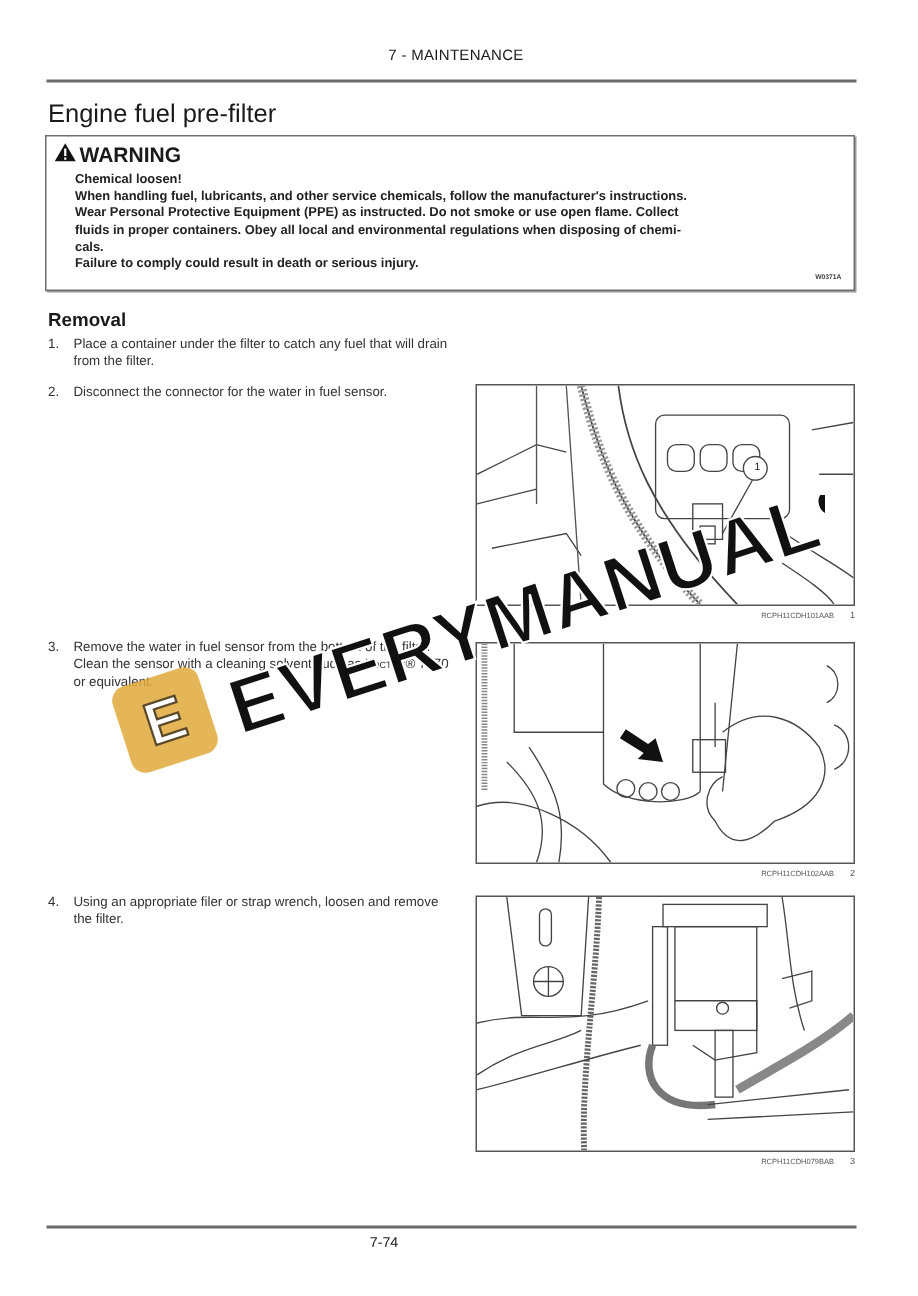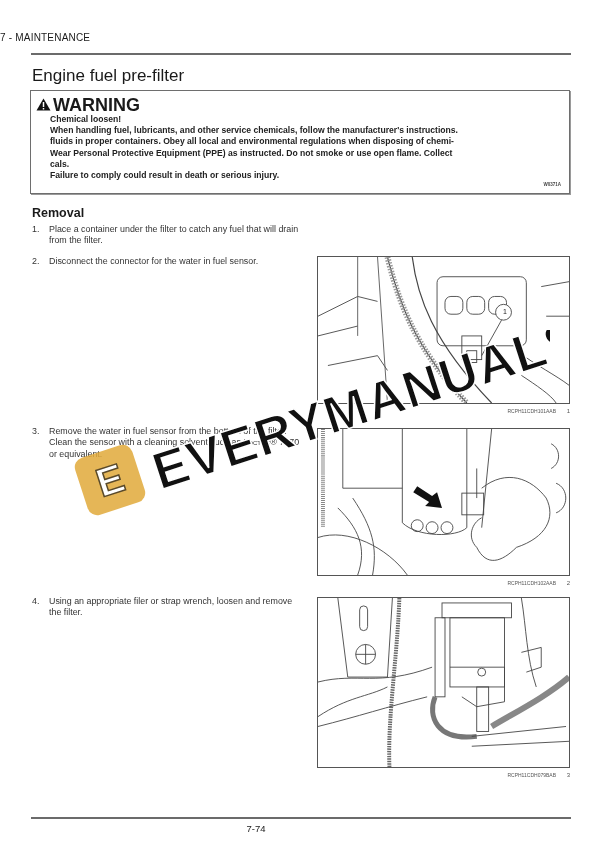--- a/index.html
+++ b/index.html
@@ -1,36 +1,36 @@
 <!DOCTYPE html>
 <html><head>
   <meta charset="utf-8">
   <style>
     html, body { margin: 0; padding: 0; background: #ffffff; }
     body {
       width: 612px; height: 864px; position: relative; overflow: hidden;
       font-family: "Liberation Sans", sans-serif; color: #1a1a1a;
     }
     .header-title {
-      position: absolute; top: 32px; left: 0; width: 608px; 
+      position: absolute; top: 32px; left: 0; width: 608px; text-align: center;
       font-size: 10px; letter-spacing: 0.2px;
     }
     .rule { position: absolute; left: 31px; width: 540px; height: 2px; background: #6b6b6b; }
     .rule.top { top: 53px; }
     .rule.bottom { top: 817px; }
     .page-title {
       position: absolute; top: 66px; left: 32px; font-size: 17px; font-weight: normal;
     }
     .warning-box {
       position: absolute; top: 90px; left: 30px; width: 540px; height: 104px;
       border: 1.5px solid #6e6e6e; box-sizing: border-box; background: #fff;
       box-shadow: 1px 1px 0 #9a9a9a;
     }
     .warning-head {
-      position: absolute; top: 4px; left: 5px; font-size: 18px; font-weight: bold;
+      position: absolute; top: 4px; left: 5px; font-size: 14px; font-weight: bold;
       display: flex; align-items: flex-start;
     }
     .warning-head svg { width: 15px; height: 13px; margin-right: 2px; }
     .warning-body {
       position: absolute; top: 23px; left: 19px; width: 510px;
       font-size: 8.6px; font-weight: bold; line-height: 11.2px; color: #222;
     }
     .warning-code {
       position: absolute; right: 8px; bottom: 6px; font-size: 4.5px; font-weight: bold; color: #444;
     }
@@ -75,22 +75,22 @@
           <polygon points="15,1 29,25 1,25" fill="#111"></polygon>
           <rect x="13.5" y="8" width="3" height="10" fill="#fff"></rect>
           <rect x="13.5" y="20" width="3" height="3" fill="#fff"></rect>
         </svg>
     </span>
     <span>WARNING</span>
   </div>
   <div class="warning-body">
     <div>Chemical loosen!</div>
     <div>When handling fuel, lubricants, and other service chemicals, follow the manufacturer's instructions.</div>
+    <div>Wear Personal Protective Equipment (PPE) as instructed.  Do not smoke or use open flame.  Collect</div>
     <div>fluids in proper containers.  Obey all local and environmental regulations when disposing of chemi-</div>
-    <div>Wear Personal Protective Equipment (PPE) as instructed.  Do not smoke or use open flame.  Collect</div>
     <div>cals.</div>
     <div>Failure to comply could result in death or serious injury.</div>
   </div>
   <div class="warning-code">W0371A</div>
 </div>
 
 <h2 class="section-title" style="margin:0">Removal</h2>
 
 <div class="step" style="top:224px">
   <span class="num">1.</span>

